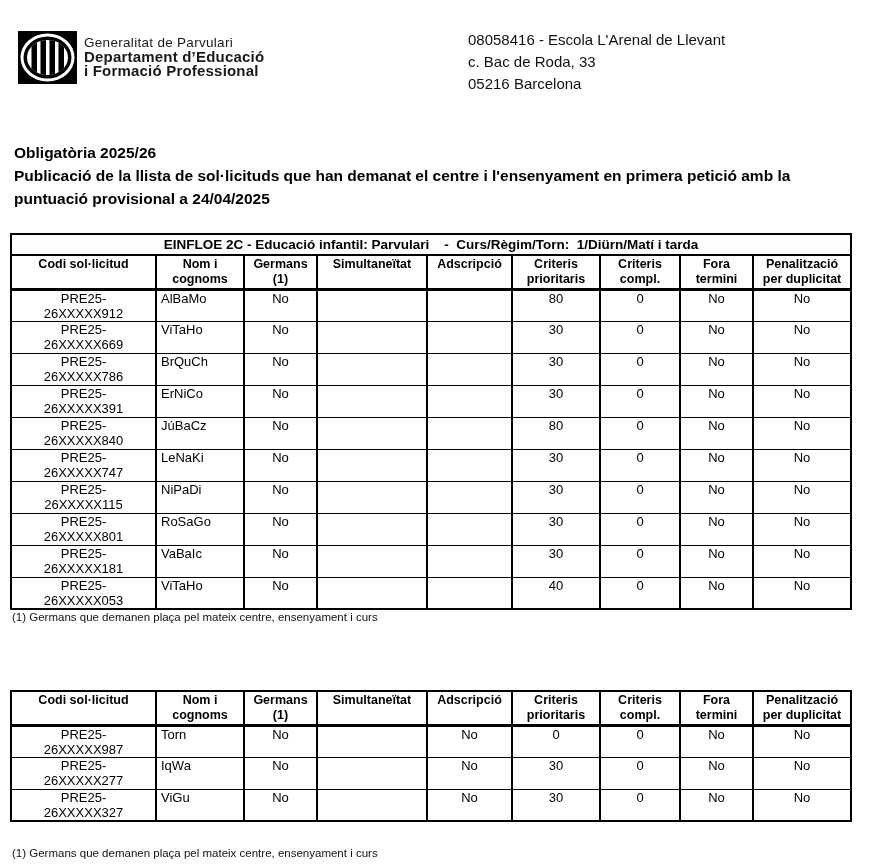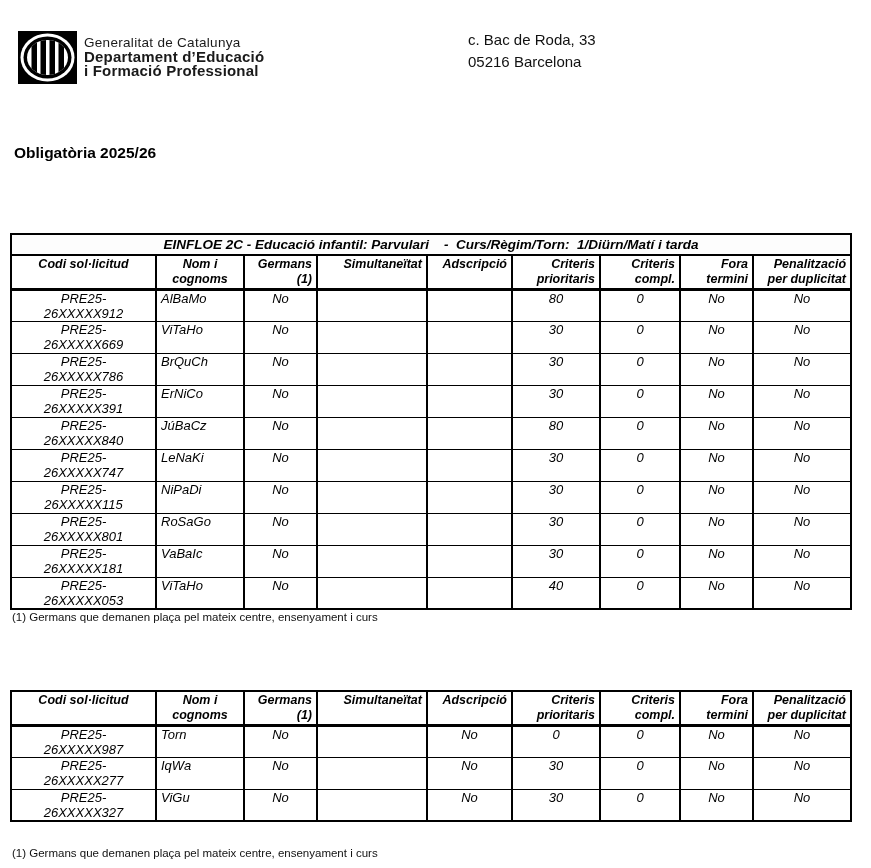--- a/index.html
+++ b/index.html
@@ -28,21 +28,20 @@
 
   
   .tbl-wrap { position: absolute; left: 10px; }
   .tbl-wrap.t1 { top: 233px; }
   .tbl-wrap.t2 { top: 690px; }
   table.doc-table {
     border-collapse: collapse;
     table-layout: fixed;
     width: 840px;
     background: #fff;
-    font-style: italic;
   }
   table.doc-table th, table.doc-table td {
     font-family: "Liberation Sans", sans-serif;
     vertical-align: top;
     overflow: hidden;
   }
   .tbl-title-cell {
     border: 2px solid #000;
     border-bottom: 2px solid #000;
     height: 21px;
@@ -54,21 +53,21 @@
     background: #fdfdfd;
   }
   .col-head {
     border: 2px solid #000;
     border-bottom: 3px solid #000;
     font-weight: bold;
     font-size: 12.5px;
     line-height: 15px;
     height: 34px;
     padding: 1px 4px 0 4px;
-    text-align: right;
+    text-align: center;
     white-space: pre-line;
   }
   .col-head.left { text-align: center; }
   td.cell {
     border-left: 2px solid #000;
     border-right: 2px solid #000;
     border-top: 1px solid #000;
     border-bottom: 1px solid #000;
     font-size: 13px;
     line-height: 15px;
@@ -104,32 +103,34 @@
       <g clip-path="url(#innerOval)">
         <rect x="9" y="9" width="41" height="35" fill="#fff"></rect>
         <rect x="13.5" y="5" width="5.5" height="44" fill="#000"></rect>
         <rect x="22.5" y="5" width="5.5" height="44" fill="#000"></rect>
         <rect x="31.5" y="5" width="5.5" height="44" fill="#000"></rect>
         <rect x="40.5" y="5" width="5.5" height="44" fill="#000"></rect>
       </g>
     </svg>
   </div>
   <div class="org-text">
-    <div class="org-line1">Generalitat de Catalunya</div>
+    <div class="org-line1">Generalitat de Parvulari</div>
     <div class="org-line2">Departament d’Educació</div>
     <div class="org-line3">i Formació Professional</div>
   </div>
 
   <div class="center-block">
+    <div>08058416 - Escola L'Arenal de Llevant</div>
     <div>c. Bac de Roda, 33</div>
     <div>05216 Barcelona</div>
   </div>
 
   <div class="doc-title">
     <div>Obligatòria 2025/26</div>
+    <div class="body-line">Publicació de la llista de sol·licituds que han demanat el centre i l'ensenyament en primera petició amb la puntuació provisional a 24/04/2025</div>
   </div>
 
   <div class="tbl-wrap t1">
     <table class="doc-table">
       <colgroup>
         <col style="width:145px">
           <col style="width:88px">
           <col style="width:73px">
         <col style="width:110px">
           <col style="width:85px">

